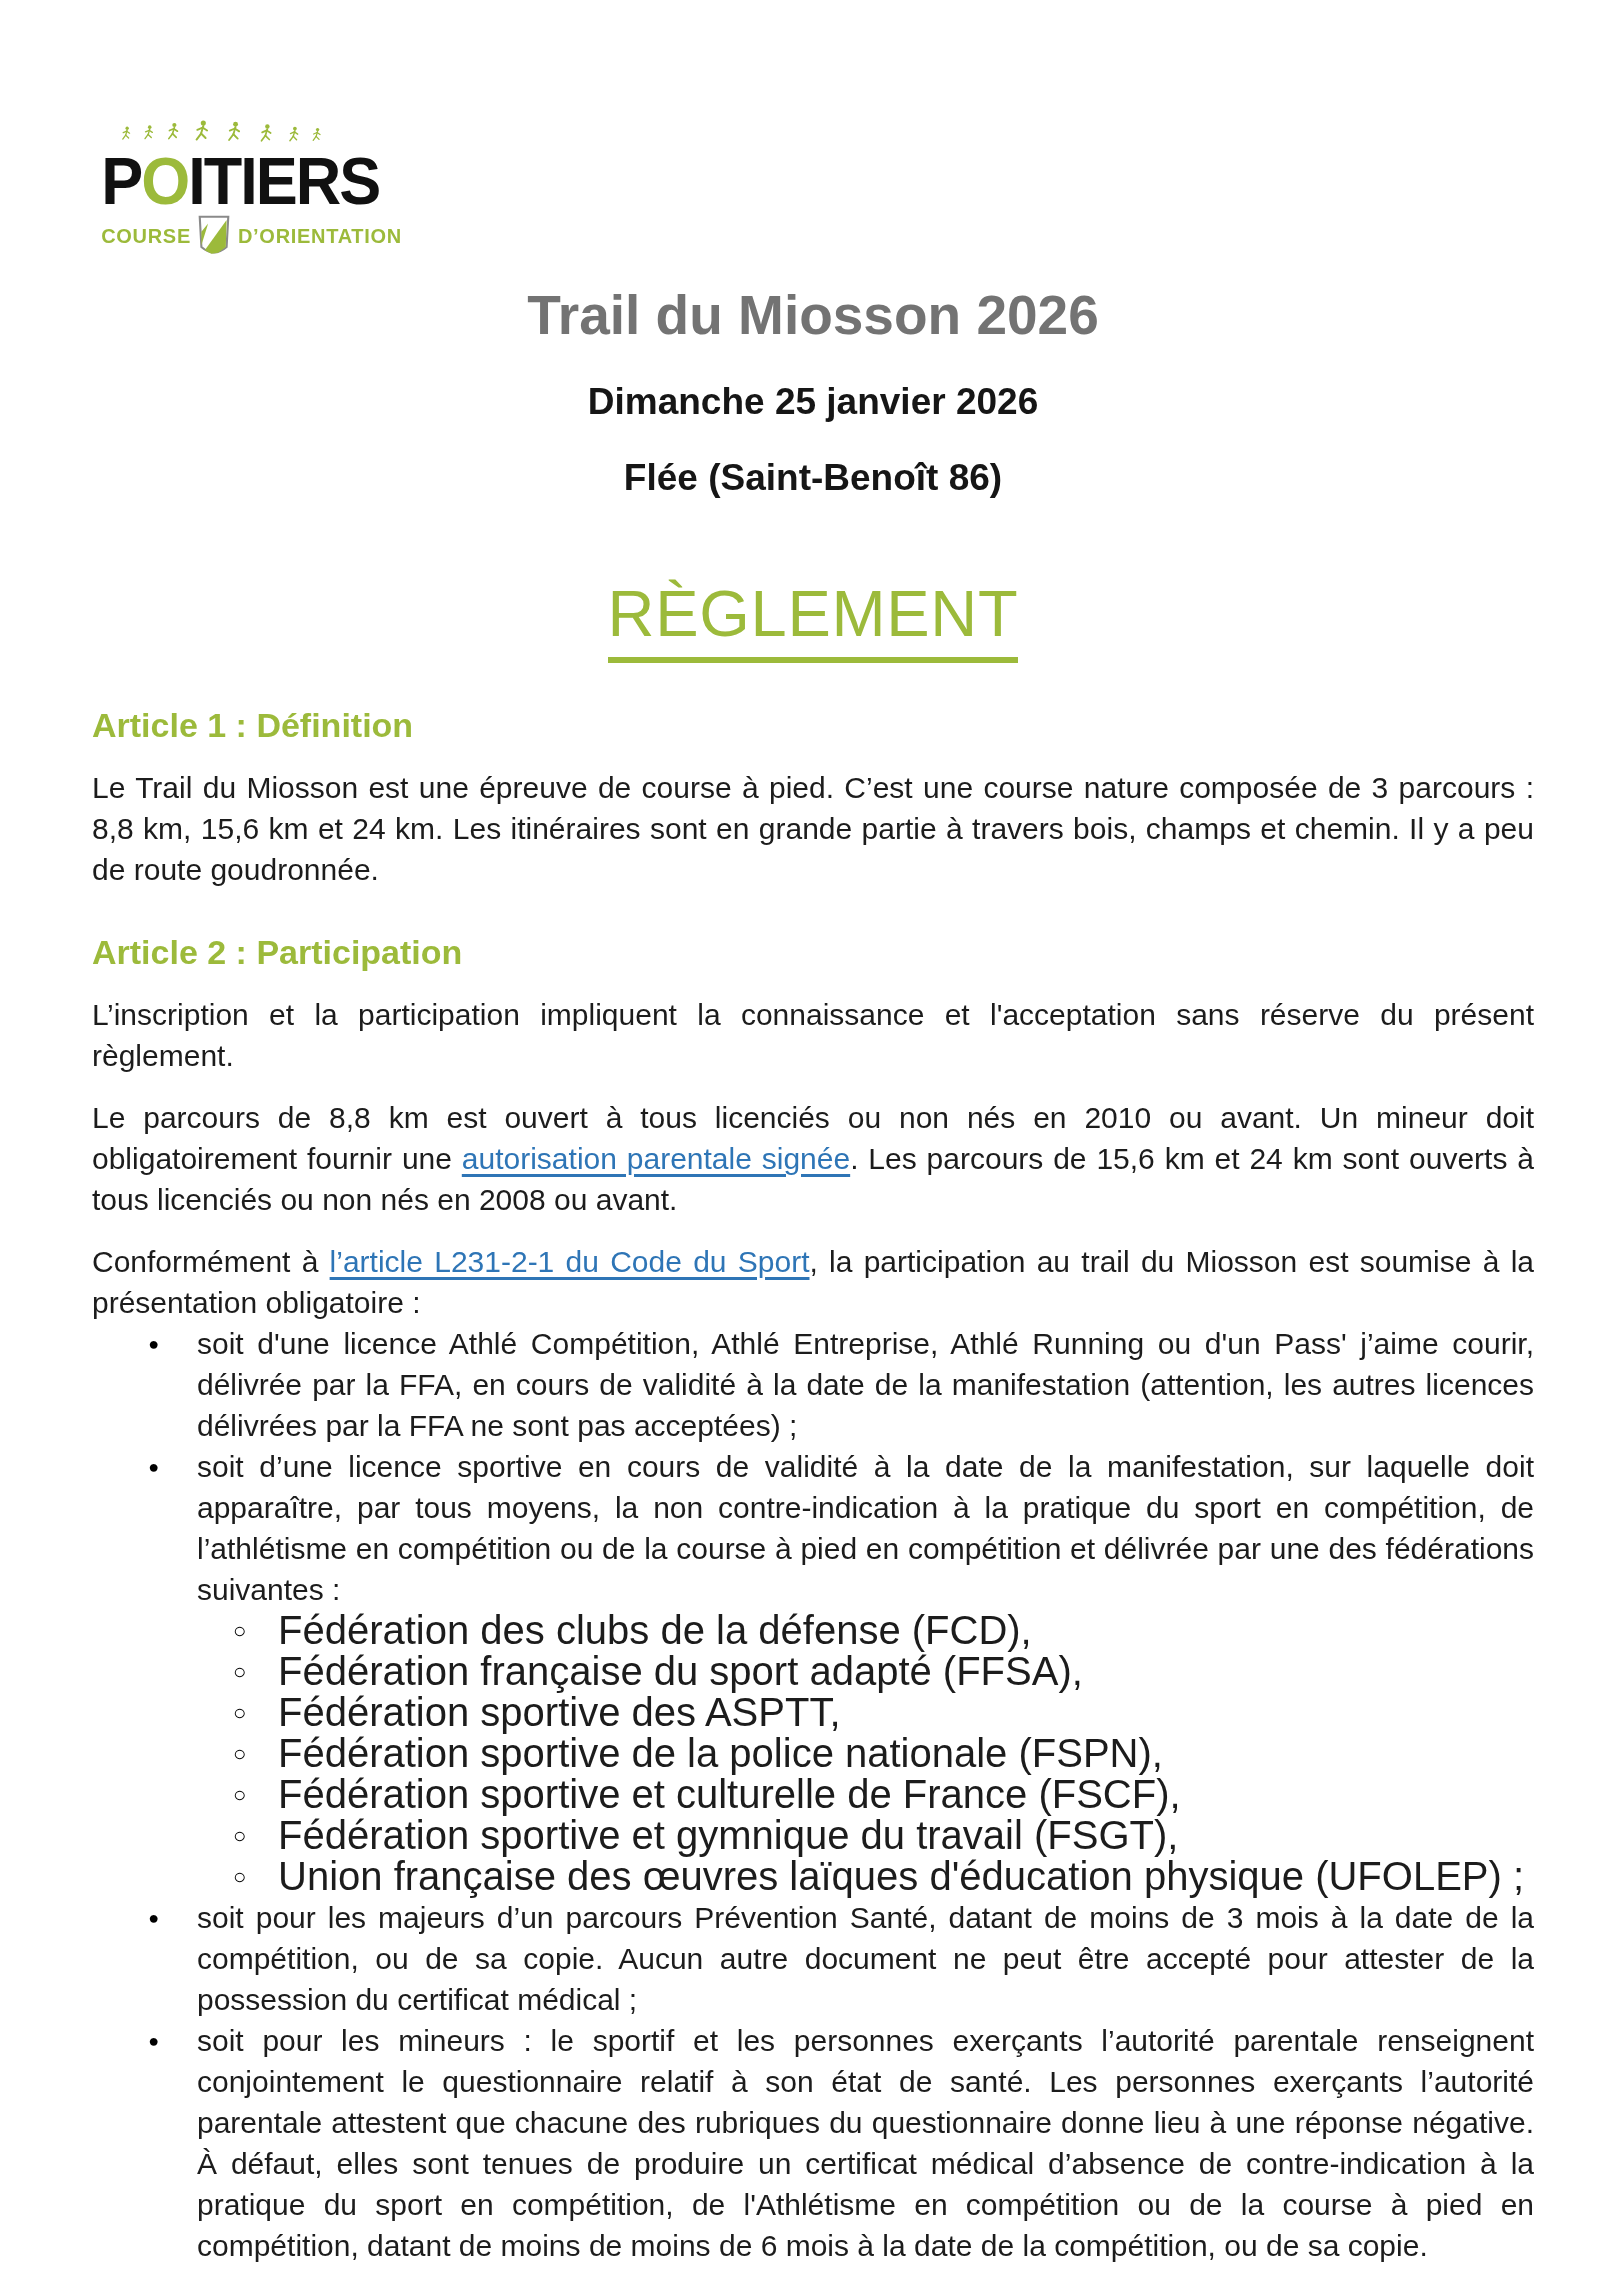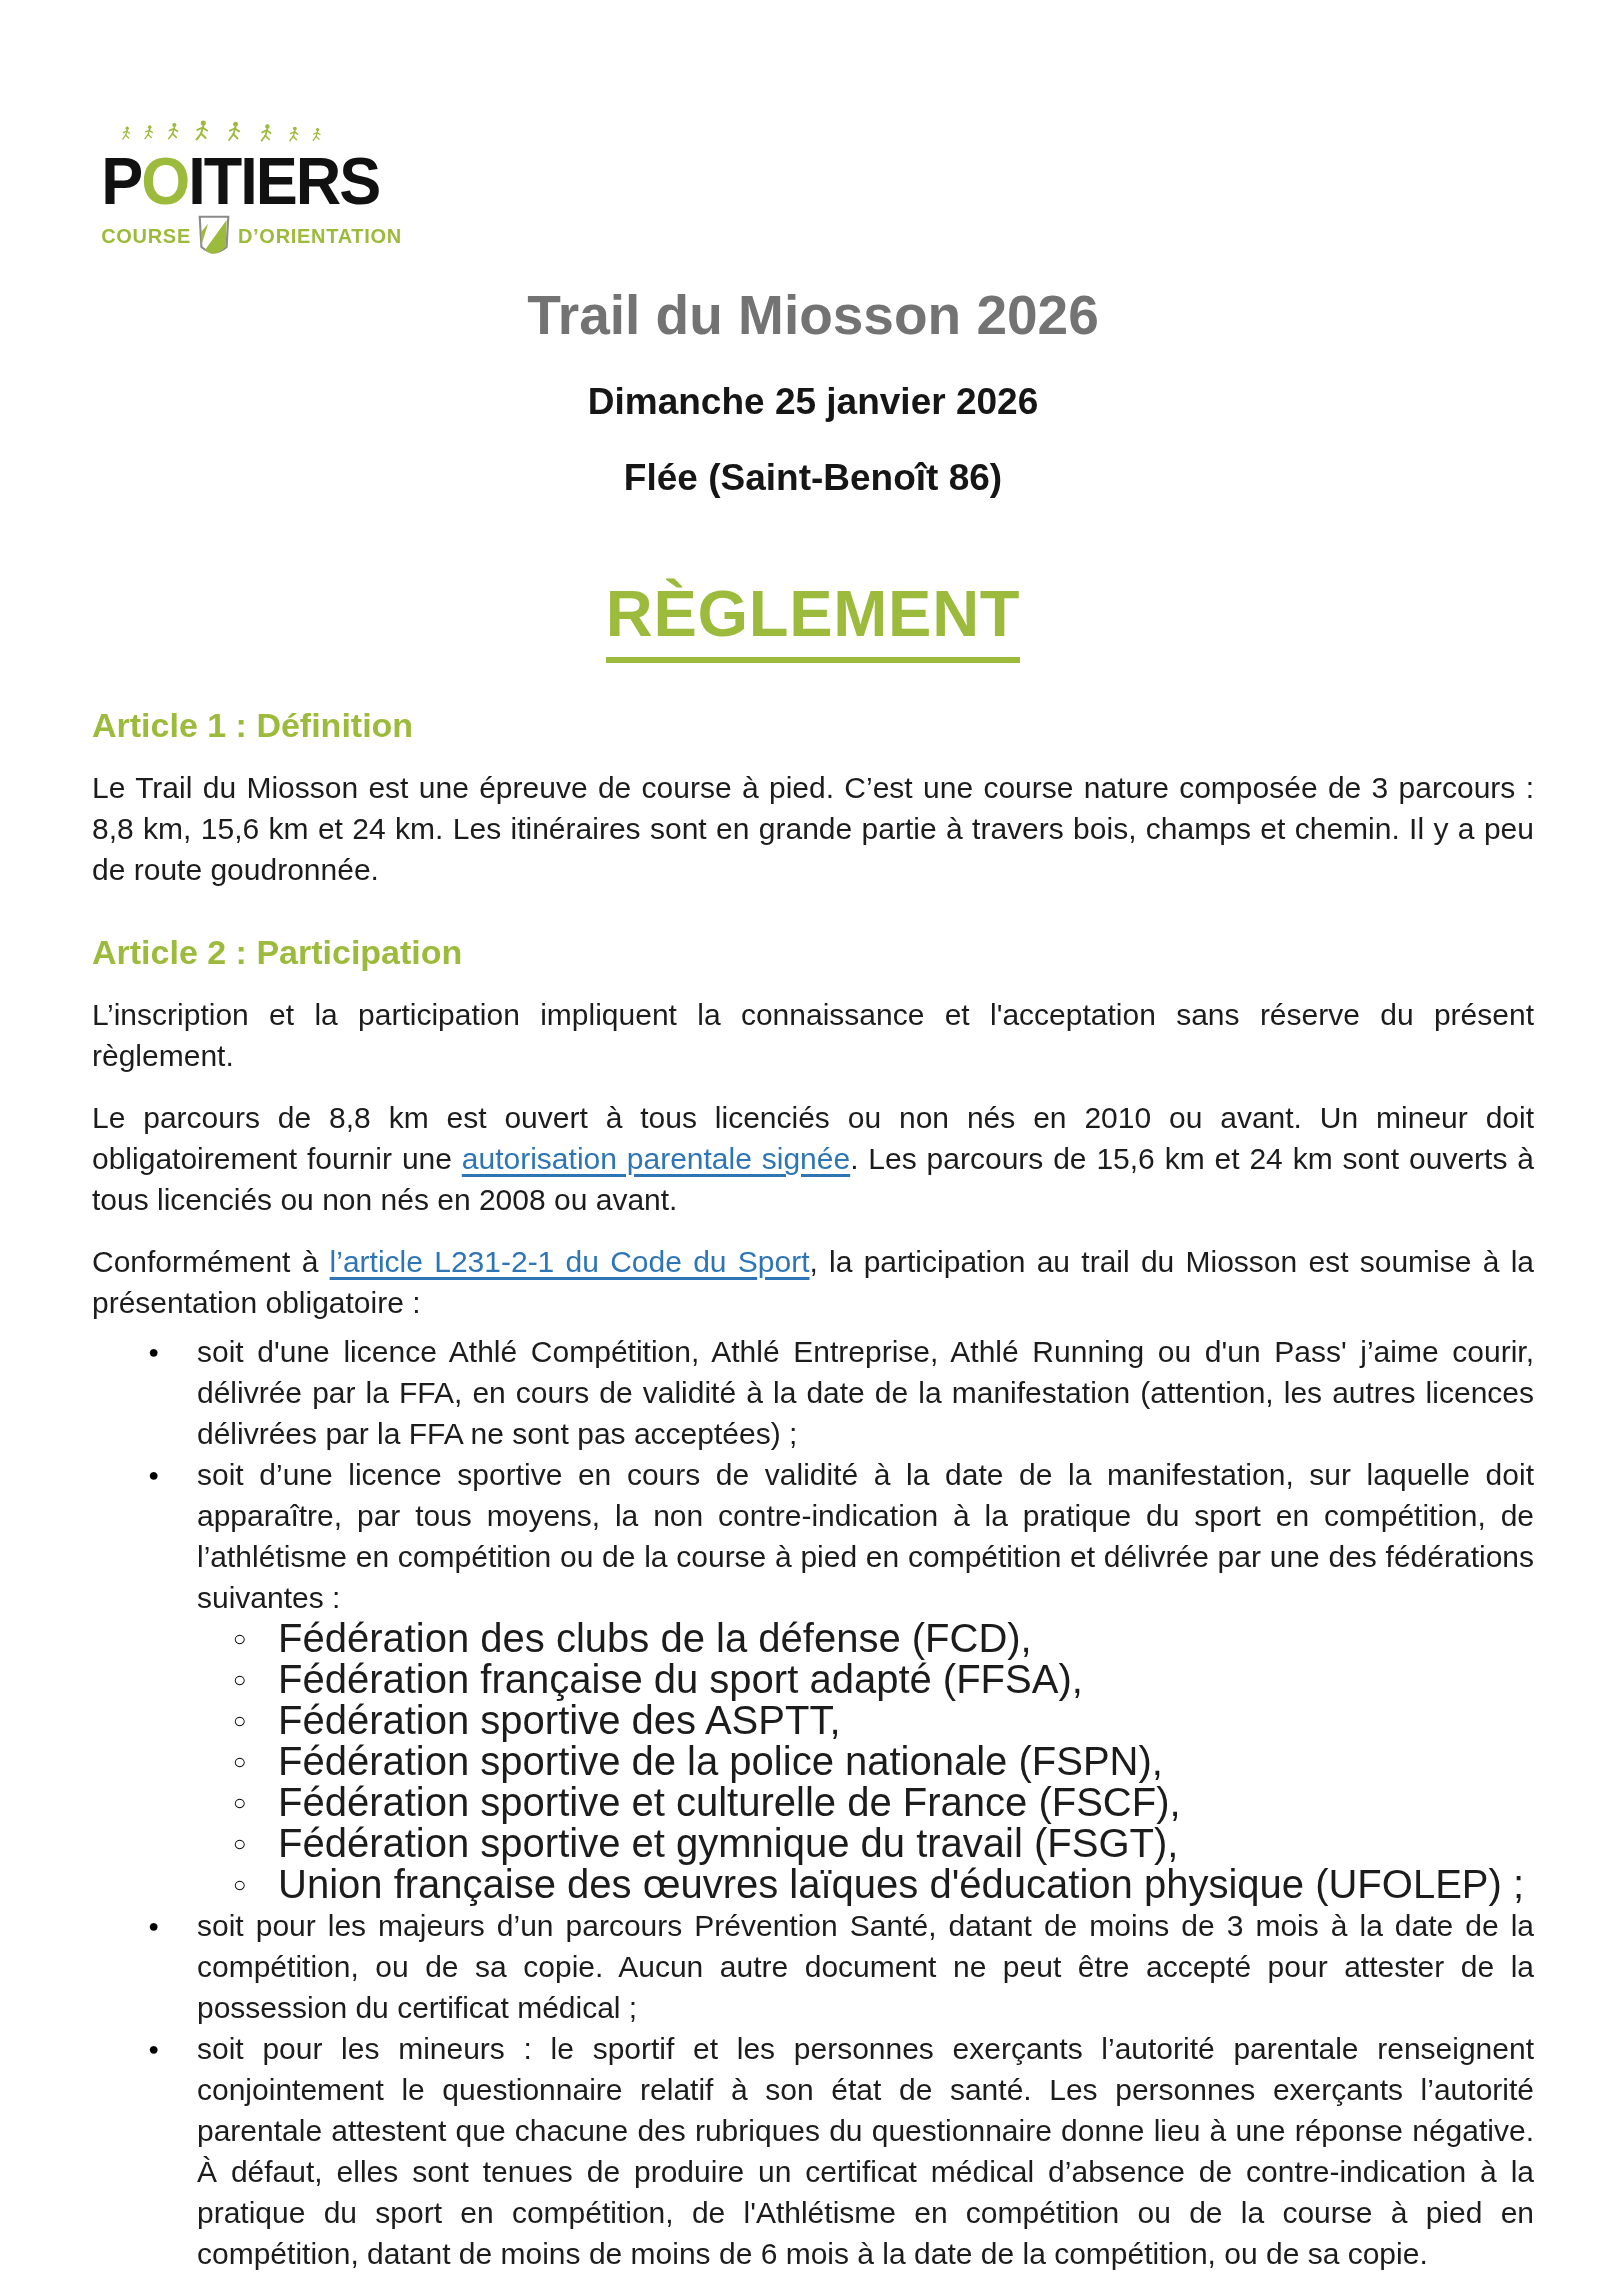--- a/index.html
+++ b/index.html
@@ -39,33 +39,33 @@
     margin:26px 0 0 0;
   }
   .subline{
     text-align:center;font-size:37px;font-weight:700;color:#161616;
     margin:34px 0 0 0;
   }
   .main-heading{
     text-align:center;margin:77px 0 0 0;
   }
   .main-heading span{
-    display:inline-block;font-size:65px;font-weight:700;color:var(--green);
+    display:inline-block;font-size:65px;font-weight:400;color:var(--green);
     border-bottom:6.5px solid var(--green);padding-bottom:6.5px;letter-spacing:0.7px;
   }
   .article-heading{
     font-size:34px;font-weight:700;color:var(--green);
     margin:43px 0 22px 0;
   }
   
   .body{
     font-size:30px;line-height:41px;text-align:justify;
     margin:0 0 21px 0;
   }
-  .body:last-of-type{margin-bottom:8px;}
+  .body:last-of-type{margin-bottom:0;}
   a.doc-link{color:var(--link);text-decoration:underline;text-underline-offset:5.2px;cursor:pointer;}
   
   ul.l1, ul.l2{list-style:none;margin:0;padding:0;}
   ul.l1{margin-top:0;}
   ul.l1 > li{
     position:relative;padding-left:105px;
     font-size:30px;line-height:41px;text-align:justify;
   }
   ul.l1 > li::before{
     content:"\25CF";position:absolute;left:56px;top:0;

